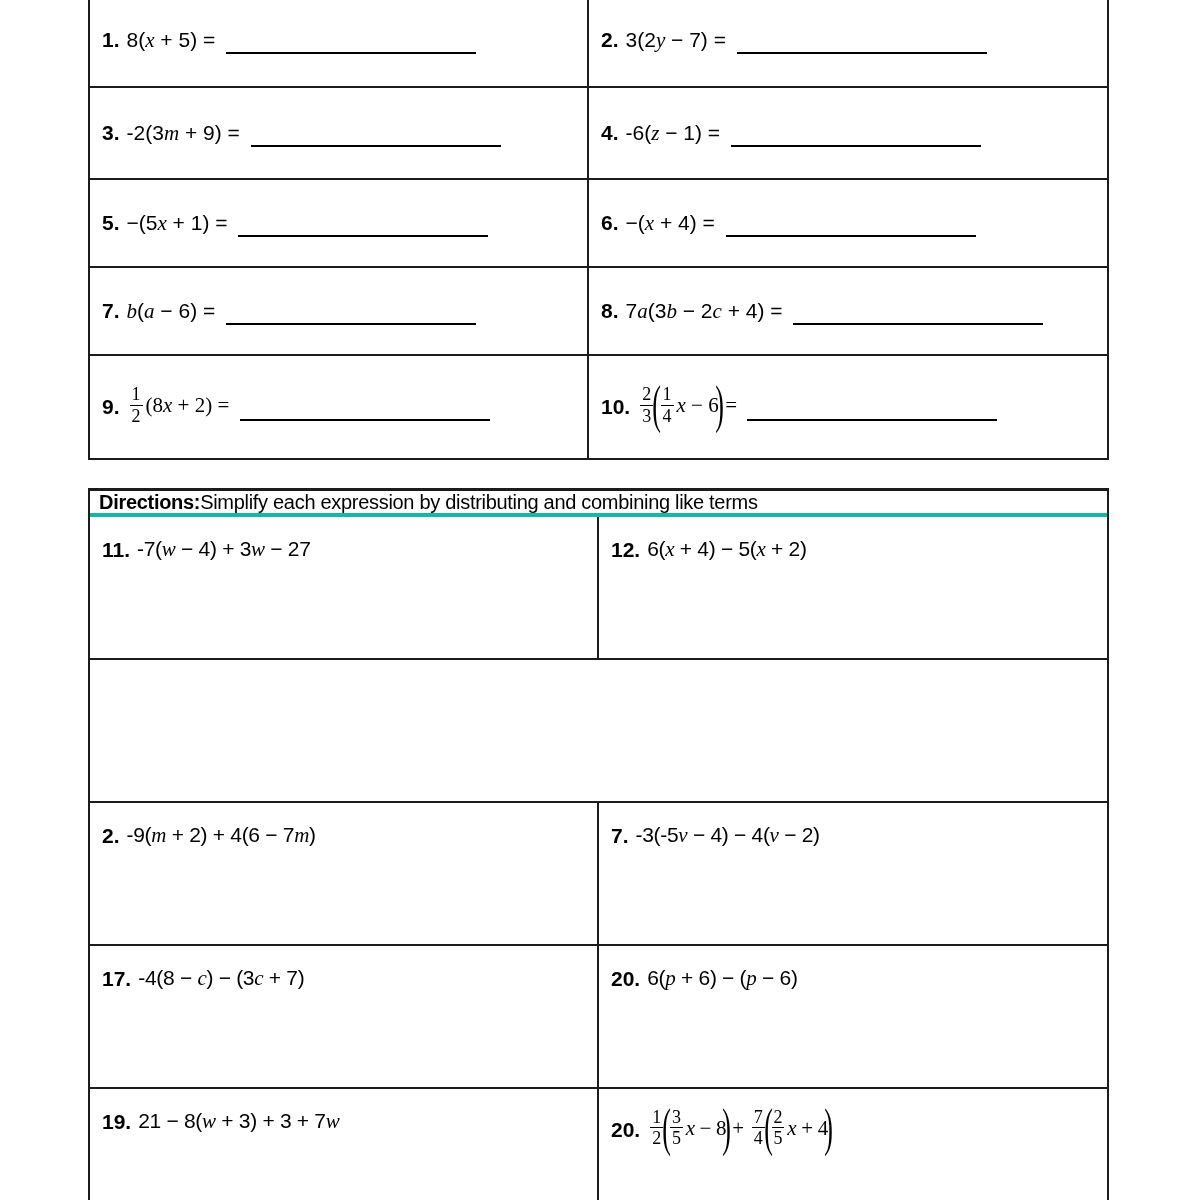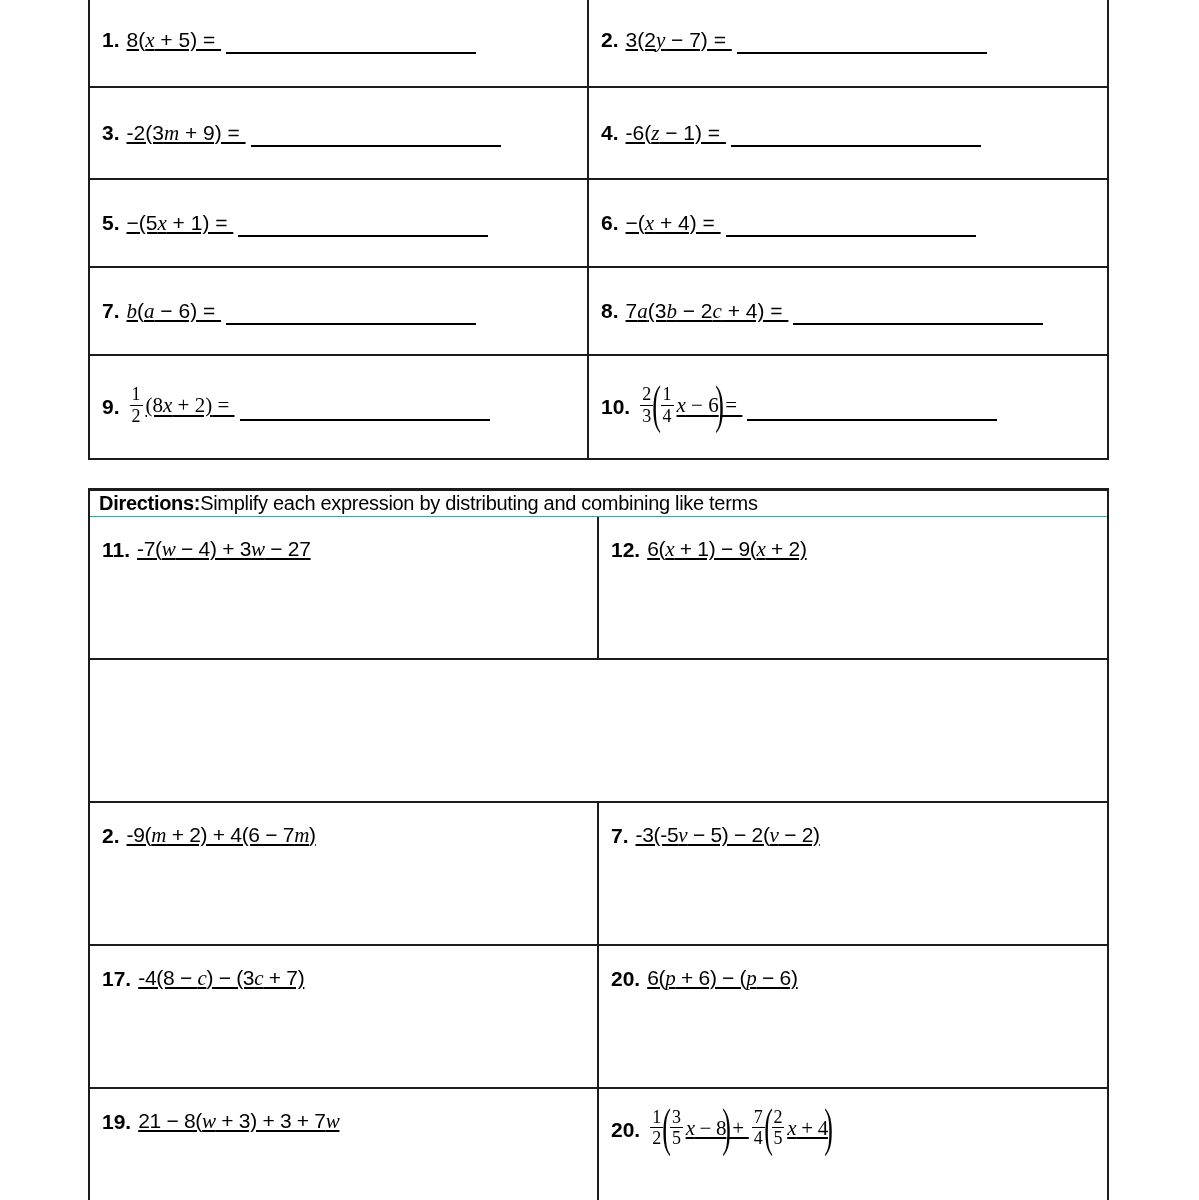--- a/index.html
+++ b/index.html
@@ -35,30 +35,30 @@
   #t1-rows .t1row:nth-child(5){height:102px;border-bottom:none;}
   #t2-rows .t2row{height:143px;}
   #t2-rows .t2row:last-child{height:145px;border-bottom:none;}
   .cell{
     box-sizing:border-box;display:flex;align-items:center;
     padding:0 10px 0 12px;overflow:hidden;
   }
   .cell:first-child{border-right:2px solid #1c1c1c;}
   .t2row .cell{align-items:flex-start;padding-top:20px;}
   .dirrow{
-    box-sizing:border-box;height:26px;border-bottom:1px solid #14b8a6;
+    box-sizing:border-box;height:26px;border-bottom:4px solid #14b8a6;
     display:flex;align-items:center;padding:0 9px;
     font-size:20px;letter-spacing:-0.3px;white-space:nowrap;overflow:hidden;
   }
   .dir-label{font-weight:bold;}
   .dir-text{}
   .prob{display:flex;align-items:center;white-space:nowrap;font-size:21px;}
   .t2row .prob{letter-spacing:-0.3px;}
   .pnum{font-weight:bold;margin-right:7px;letter-spacing:0;}
-  .expr{white-space:pre;text-decoration:underline;}
+  .expr{white-space:pre;}
   .vit{font-family:"Liberation Serif",serif;font-style:italic;}
   .rm{font-family:"Liberation Serif",serif;}
   .frac{
     display:inline-flex;flex-direction:column;align-items:center;
     vertical-align:middle;font-family:"Liberation Serif",serif;
     font-size:18px;line-height:1.12;margin:0 3px;transform:translateY(-2px);
     font-style:normal;
   }
   .fn,.fd{padding:0 2px;}
   .fd{border-top:1.6px solid #000;}
@@ -170,37 +170,37 @@
       <div class="trow t2row">
         <div class="cell">
           <div class="prob">
             <span class="pnum">11.</span>
             <span class="expr"><span class="tx">-7(</span><span class="vit">w</span><span class="tx"> − 4) + 3</span><span class="vit">w</span><span class="tx"> − 27</span></span>
           </div>
         </div>
         <div class="cell">
           <div class="prob">
             <span class="pnum">12.</span>
-            <span class="expr"><span class="tx">6(</span><span class="vit">x</span><span class="tx"> + 1) − 9(</span><span class="vit">x</span><span class="tx"> + 2)</span></span>
+            <span class="expr"><span class="tx">6(</span><span class="vit">x</span><span class="tx"> + 4) − 5(</span><span class="vit">x</span><span class="tx"> + 2)</span></span>
           </div>
         </div>
       </div>
       <div class="trow t2row">
       </div>
       <div class="trow t2row">
         <div class="cell">
           <div class="prob">
             <span class="pnum">2.</span>
             <span class="expr"><span class="tx">-9(</span><span class="vit">m</span><span class="tx"> + 2) + 4(6 − 7</span><span class="vit">m</span><span class="tx">)</span></span>
           </div>
         </div>
         <div class="cell">
           <div class="prob">
             <span class="pnum">7.</span>
-            <span class="expr"><span class="tx">-3(-5</span><span class="vit">v</span><span class="tx"> − 5) − 2(</span><span class="vit">v</span><span class="tx"> − 2)</span></span>
+            <span class="expr"><span class="tx">-3(-5</span><span class="vit">v</span><span class="tx"> − 4) − 4(</span><span class="vit">v</span><span class="tx"> − 2)</span></span>
           </div>
         </div>
       </div>
       <div class="trow t2row">
         <div class="cell">
           <div class="prob">
             <span class="pnum">17.</span>
             <span class="expr"><span class="tx">-4(8 − </span><span class="vit">c</span><span class="tx">) − (3</span><span class="vit">c</span><span class="tx"> + 7)</span></span>
           </div>
         </div>

